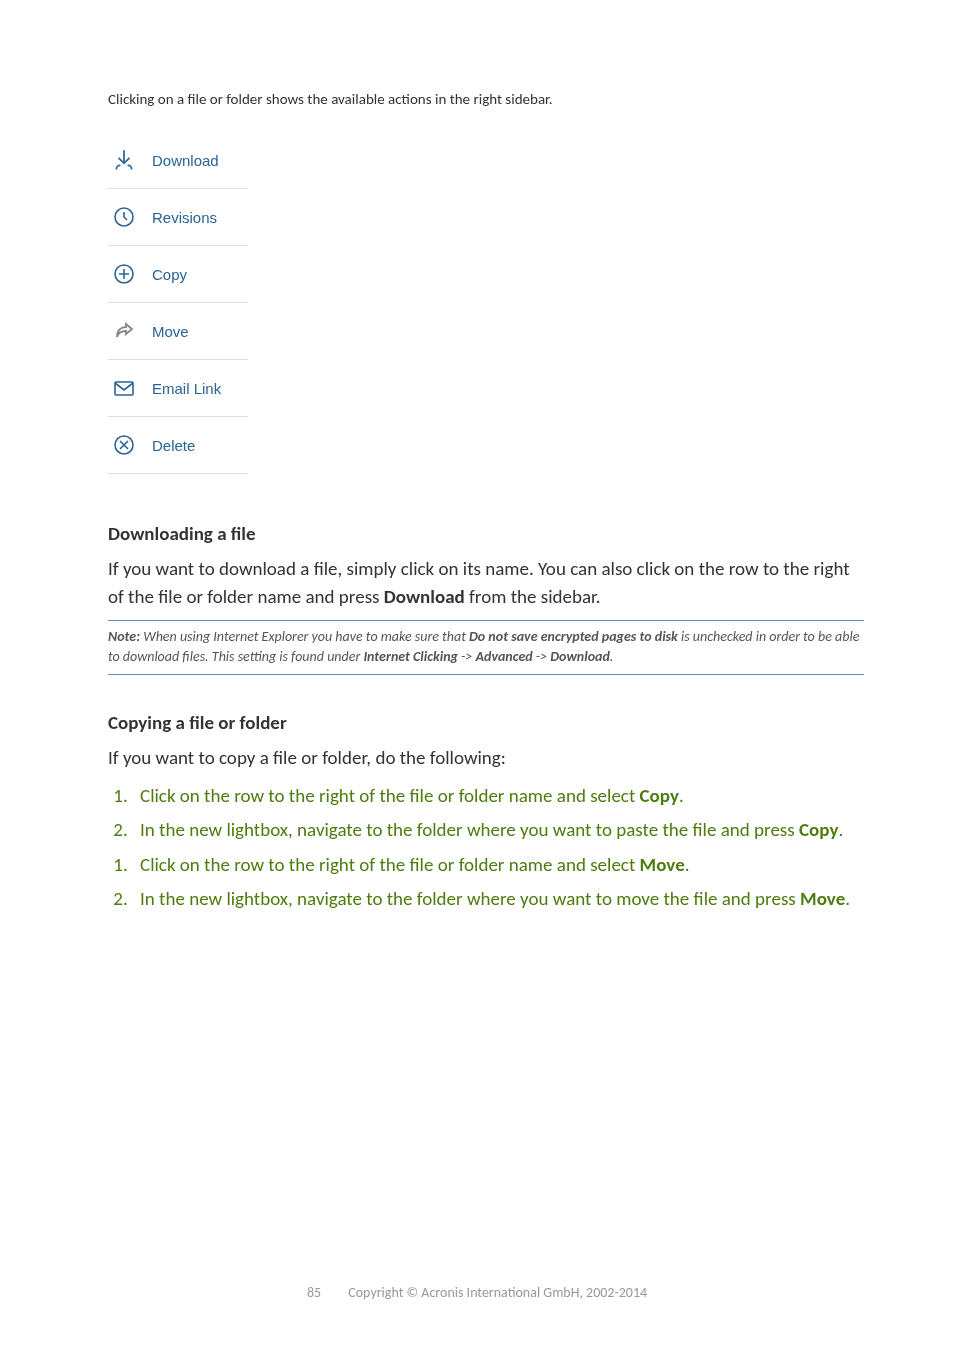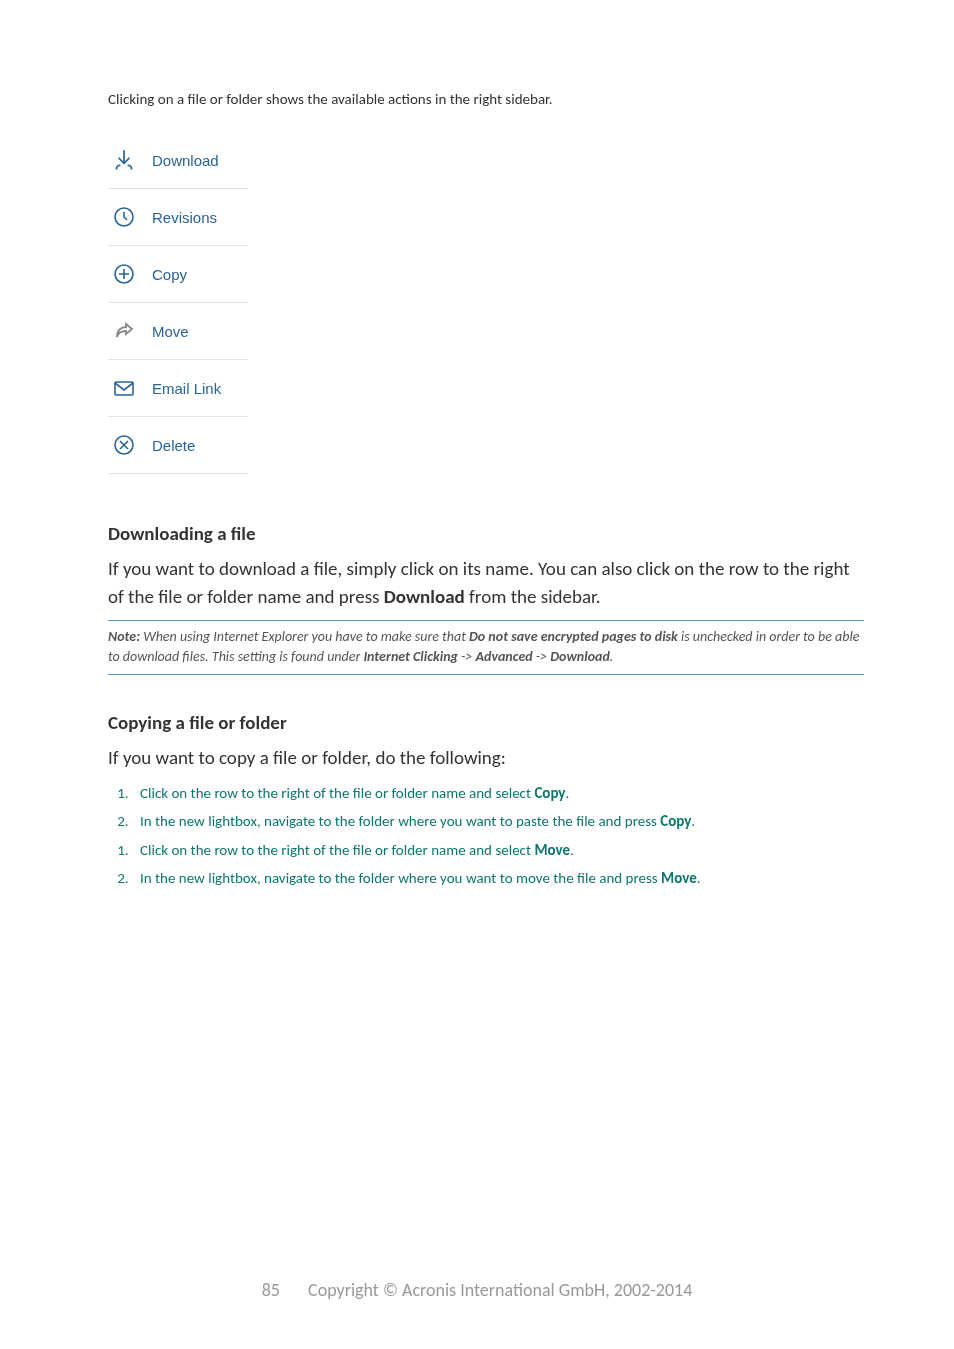--- a/index.html
+++ b/index.html
@@ -68,37 +68,37 @@
     padding: 6px 0 8px 0;
     margin-top: 6px;
     margin-bottom: 28px;
     font-size: 14px;
     font-style: italic;
     color: #555;
     line-height: 1.4;
   }
   .note-box b { font-weight: bold; }
   ol.steps {
-    font-size: 15px;
-    color: #0f766e;
+    font-size: 19px;
+    color: #4d7c0f;
     padding-left: 24px;
     margin: 6px 0 0 0;
   }
   ol.steps li {
     padding-left: 8px;
     margin-bottom: 6px;
     line-height: 1.5;
   }
   .footer {
     position: absolute;
     bottom: 48px;
     left: 0;
     right: 0;
     text-align: center;
-    font-size: 18px;
+    font-size: 14px;
     color: #999;
   }
   .footer .pagenum {
     margin-right: 24px;
   }
 </style>
 </head>
 <body>
 
 <div class="page">

